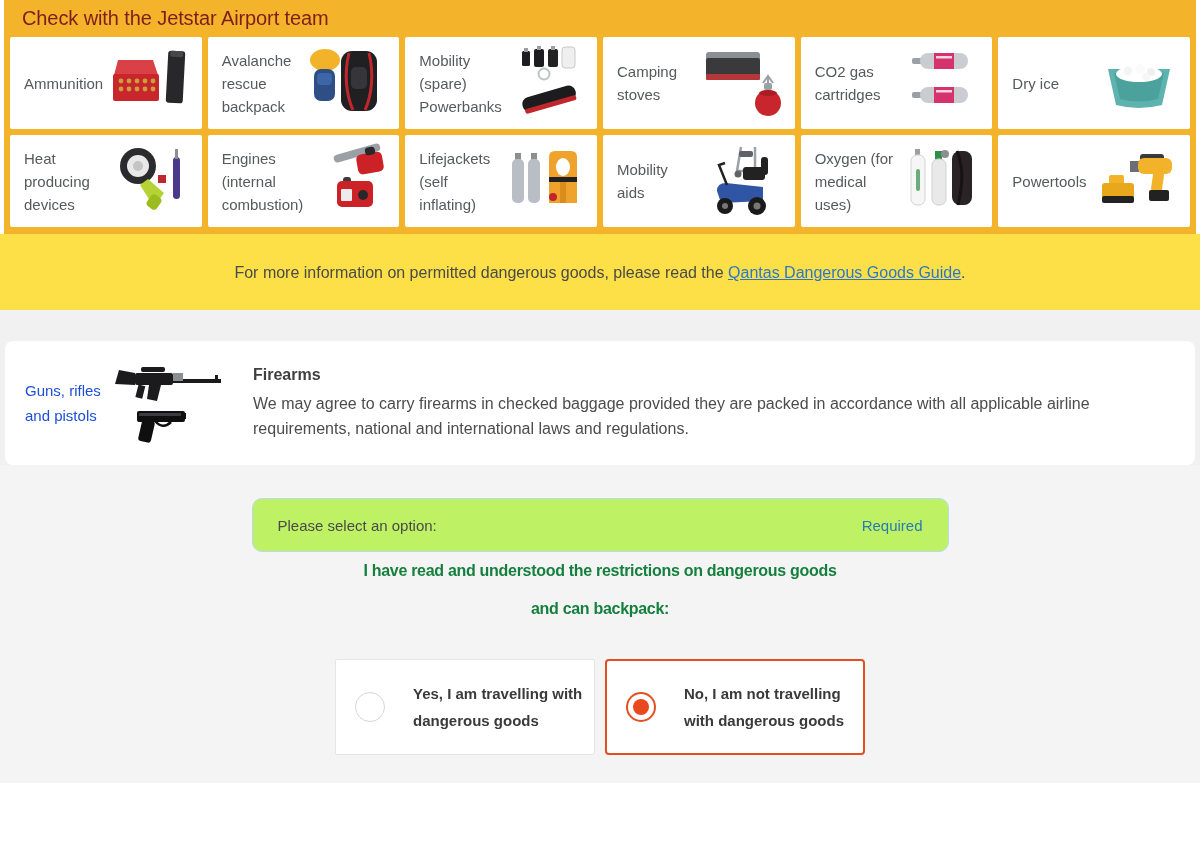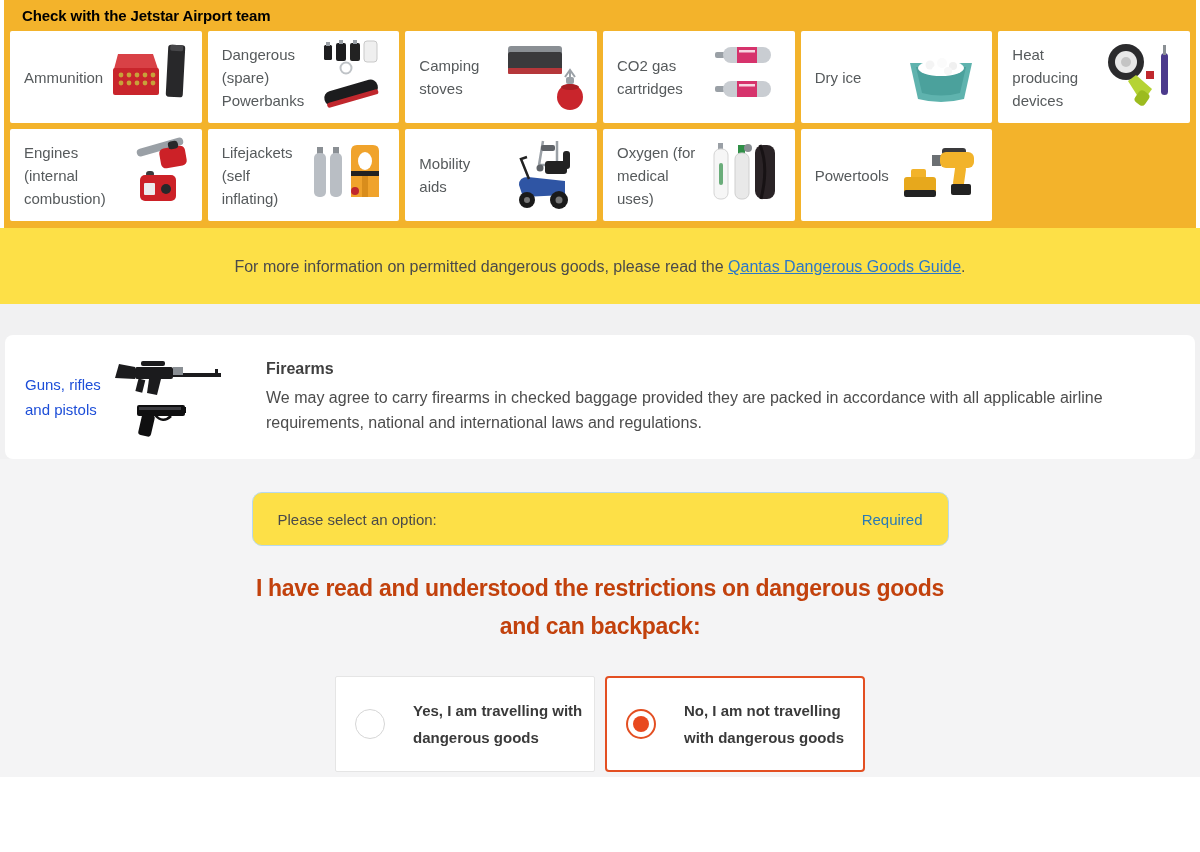--- a/index.html
+++ b/index.html
@@ -2,47 +2,47 @@
 <html><head>
 <meta charset="utf-8">
 <style>
   html,body{margin:0;padding:0;}
   body{
     width:1200px;height:852px;overflow:hidden;position:relative;
     background:#ffffff;font-family:"Liberation Sans",sans-serif;color:#4a4a4a;
   }
   
   .yellow{margin:0 4px;background:#F3B32B;padding:0 6px 7px;}
-  .yellow-title{padding:7px 12px 7px;font-size:15px;font-weight:bold;color:#000000;letter-spacing:-0.1px;}
+  .yellow-title{padding:7px 12px 7px;font-size:20px;font-weight:normal;color:#7f1d1d;letter-spacing:-0.1px;}
   .grid{display:grid;grid-template-columns:repeat(6,1fr);gap:6px;}
   .cell{background:#fff;height:92px;border-radius:2px;display:flex;align-items:center;
         justify-content:space-between;padding:0 8px 0 14px;overflow:hidden;}
   .cell-label{font-size:15px;color:#565a5c;line-height:23px;padding-right:4px;}
   .cell svg{width:86px;height:80px;flex:none;}
   
   .info-line{text-align:center;padding:30px 0 28px;font-size:16px;color:#4a4a4a;background:#fde047;}
   .guide-link{color:#2b77c9;text-decoration:underline;cursor:pointer;}
   
   .gray-divider{height:31px;background:#f1f1f2;}
   .firearms-band{background:#f1f1f2;}
   .firearms-card{background:#fff;margin:0 5px;border-radius:8px;height:124px;
                  display:flex;align-items:center;padding-left:20px;box-sizing:border-box;}
   .side-label{width:82px;font-size:15px;color:#1d4ed8;line-height:25px;flex:none;}
   .guns-art{width:122px;height:96px;flex:none;}
-  .firearms-text{margin-left:37px;}
+  .firearms-text{margin-left:24px;}
   .firearms-heading{font-size:16px;font-weight:bold;color:#3f3f3f;margin-bottom:7px;}
   .firearms-body{font-size:16px;color:#4c4c4c;line-height:25px;max-width:912px;}
   
   .bottom{background:#f4f4f5;height:285px;padding-top:33px;box-sizing:content-box;}
   .alert-box{width:697px;height:54px;margin:0 auto;border-radius:10px;border:1px solid #b7d9ec;
-             background:#fde047;display:flex;align-items:center;justify-content:space-between;
+             background:#bef264;display:flex;align-items:center;justify-content:space-between;
              padding:0 25px;box-sizing:border-box;font-size:15px;color:#4a4a4a;}
   .alert-required{color:#2a7ab5;}
-  .confirm-heading{margin-top:23px;text-align:center;font-size:23px;font-weight:bold;
-                   color:#c2410c;line-height:38px;letter-spacing:-0.3px;}
+  .confirm-heading{text-align:center;font-size:16px;font-weight:bold;
+                   color:#15803d;line-height:38px;letter-spacing:-0.3px;}
   .options{margin-top:31px;display:flex;justify-content:center;gap:10px;}
   .option-card{width:260px;height:96px;background:#fff;border:1px solid #e5e5e5;border-radius:2px;
                display:flex;align-items:center;padding-left:19px;box-sizing:border-box;cursor:pointer;}
   .option-card.selected{border:2px solid #E34F22;border-radius:4px;}
   .radio{width:30px;height:30px;border-radius:50%;border:1px solid #d6d6d6;background:#fff;
          flex:none;box-sizing:border-box;position:relative;}
   .selected .radio{border:2px solid #E34F22;}
   .selected .radio::after{content:"";position:absolute;top:5px;left:5px;right:5px;bottom:5px;
                           border-radius:50%;background:#E8491F;}
   .option-label{margin-left:28px;font-size:15px;font-weight:bold;color:#3a3a3a;line-height:27px;}
@@ -70,24 +70,36 @@
             <circle cx="21" cy="46" r="2.4"></circle>
             <circle cx="29" cy="46" r="2.4"></circle>
             <circle cx="37" cy="46" r="2.4"></circle>
             <circle cx="45" cy="46" r="2.4"></circle>
         </g>
         <rect x="59" y="8" width="17" height="52" rx="3" fill="#28282a" transform="rotate(3 67 34)"></rect>
         <rect x="61" y="8" width="13" height="6" rx="2" fill="#47474a" transform="rotate(3 67 34)"></rect>
       </svg>
     </div>
 
+    <div class="cell">
+      <span class="cell-label">Avalanche rescue backpack</span>
+      <svg viewBox="0 0 86 80">
+        <ellipse cx="20" cy="17" rx="15" ry="11" fill="#f2b32a"></ellipse>
+        <rect x="9" y="26" width="21" height="32" rx="7" fill="#2d4f86"></rect>
+        <rect x="12" y="30" width="15" height="12" rx="4" fill="#3c66a8"></rect>
+        <rect x="36" y="8" width="36" height="60" rx="11" fill="#202023"></rect>
+        <path d="M44 10 C 39 30 41 52 48 67" stroke="#c0272d" stroke-width="3" fill="none"></path>
+        <path d="M64 10 C 69 30 67 52 60 67" stroke="#c0272d" stroke-width="3" fill="none"></path>
+        <rect x="46" y="24" width="16" height="22" rx="5" fill="#36363a"></rect>
+      </svg>
+    </div>
 
     <div class="cell">
       <span class="cell-label">
-        <span style="display:block">Dangerous (spare)</span>
+        <span style="display:block">Mobility (spare)</span>
         <span style="display:block">Powerbanks</span>
       </span>
       <svg viewBox="0 0 86 80">
         <rect x="16" y="8" width="8" height="15" rx="1.5" fill="#1d1d1f"></rect>
           <rect x="18" y="5" width="4" height="4" fill="#9aa0a6"></rect>
         <rect x="28" y="6" width="10" height="18" rx="2" fill="#1d1d1f"></rect>
           <rect x="31" y="3" width="4" height="4" fill="#9aa0a6"></rect>
         <rect x="42" y="6" width="10" height="18" rx="2" fill="#222"></rect>
           <rect x="45" y="3" width="4" height="4" fill="#9aa0a6"></rect>
         <rect x="56" y="4" width="13" height="21" rx="3" fill="#efefef" stroke="#c9c9c9"></rect>

